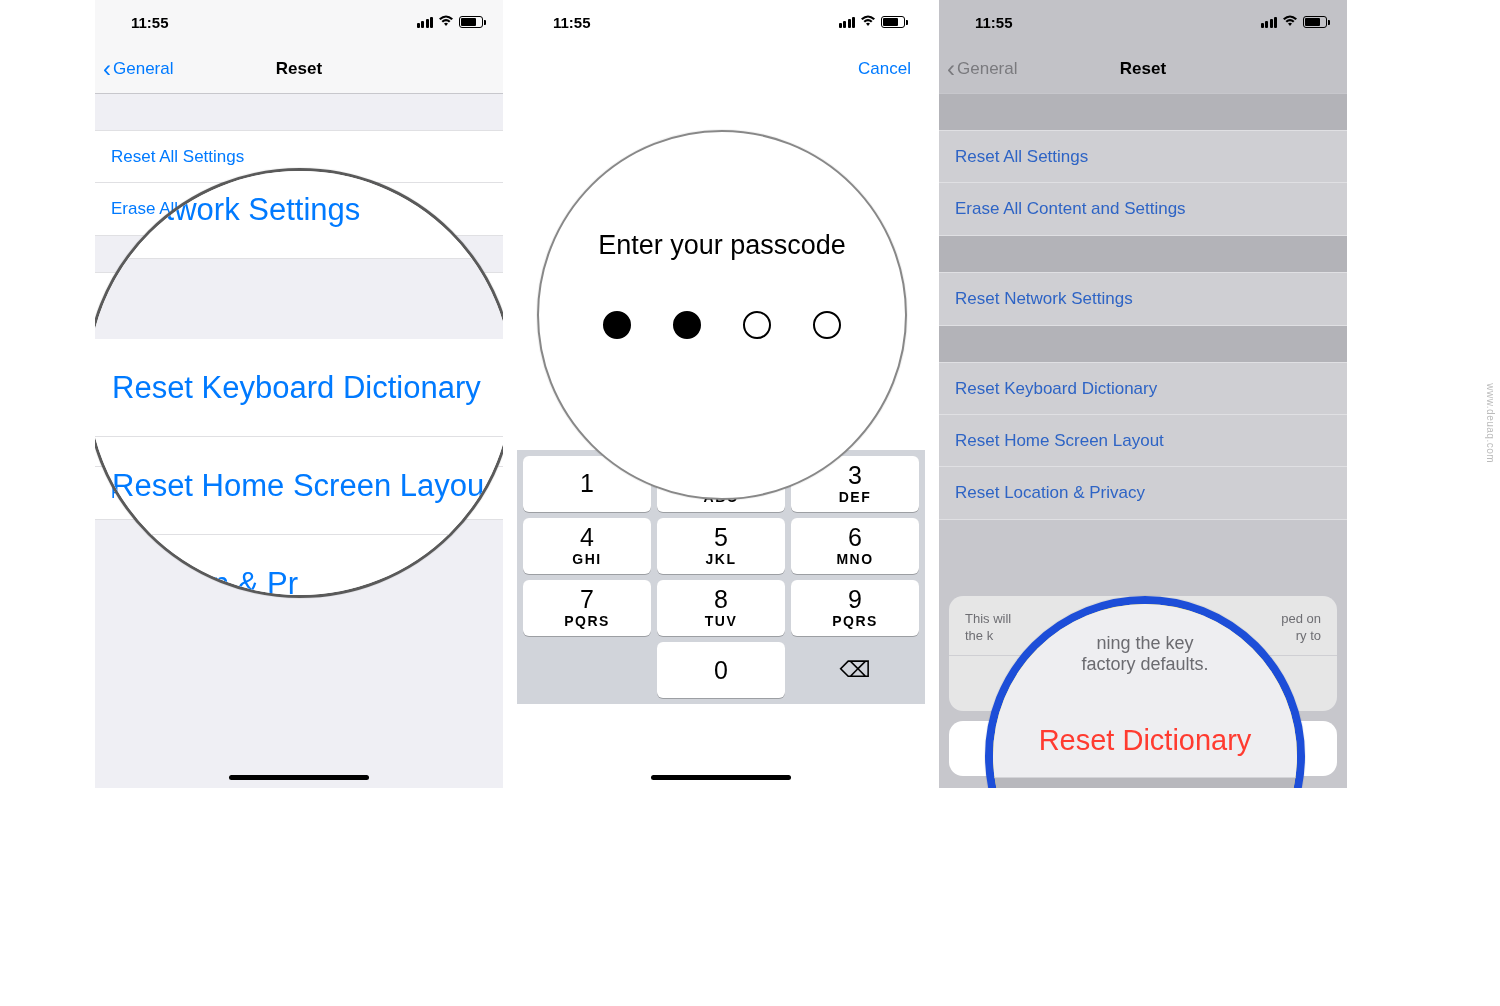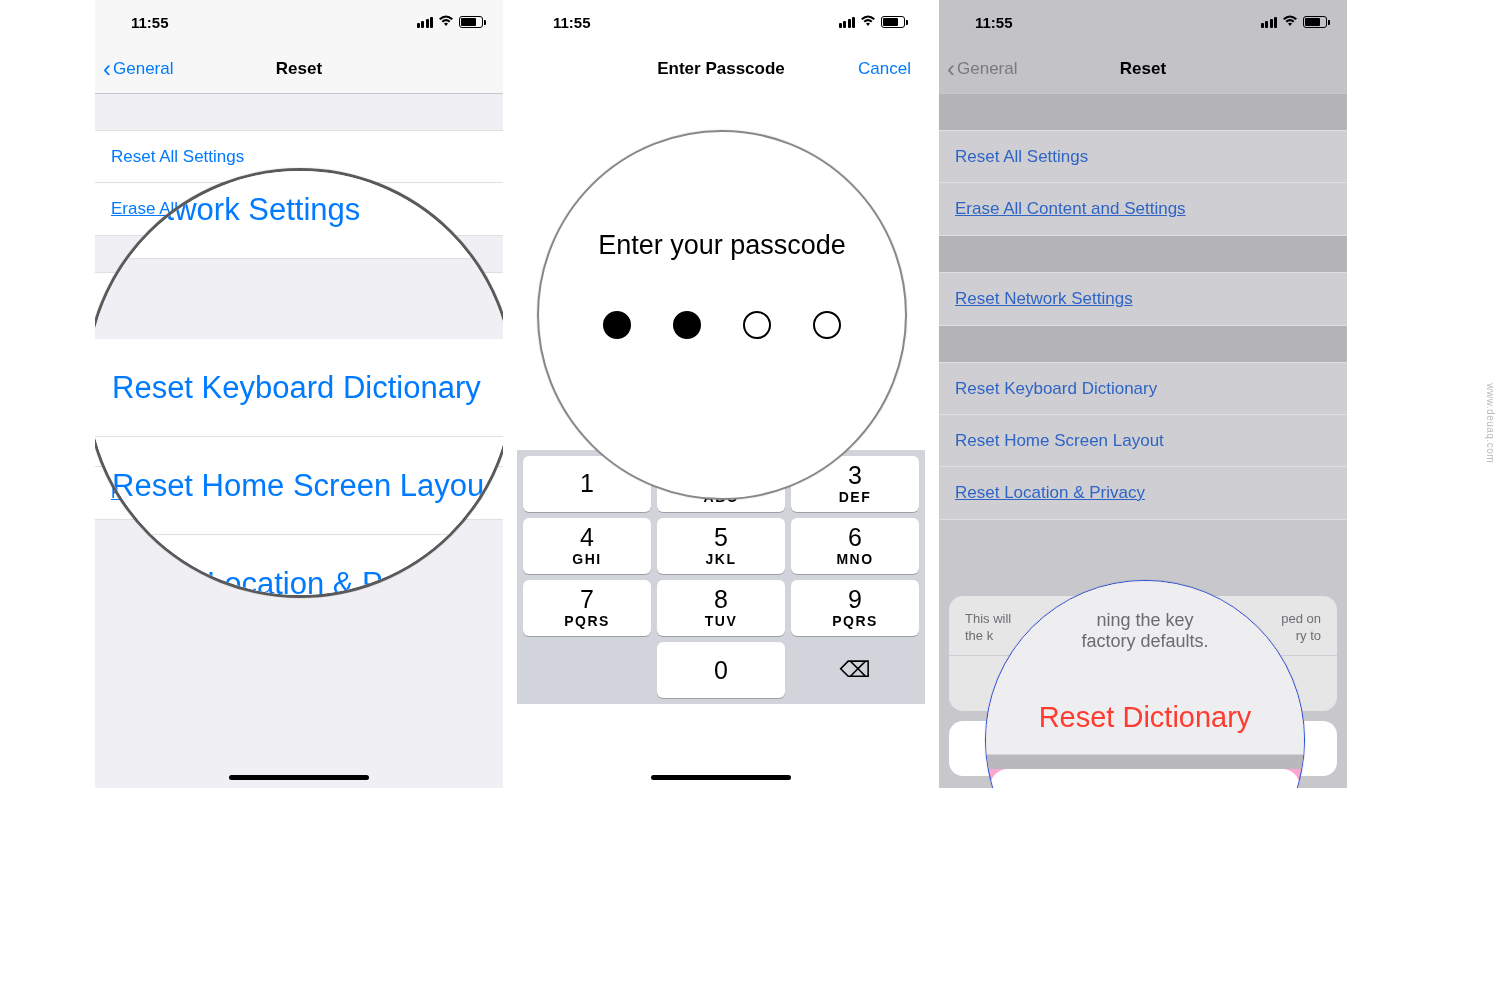--- a/index.html
+++ b/index.html
@@ -91,21 +91,21 @@
     display: flex;
     align-items: center;
     padding: 0 16px;
     color: #007aff;
     font-size: 17px;
     border-bottom: 0.5px solid #e0e0e3;
   }
   .cell:last-child { border-bottom: none; }
   .group { border-top: 0.5px solid #e0e0e3; border-bottom: 0.5px solid #e0e0e3; }
   .group .cell { border-bottom: 0.5px solid #e0e0e3; }
-  .group .cell:last-child { border-bottom: none; text-decoration: underline; }
+  .group .cell:last-child { border-bottom: none; }
   
   .magnifier {
     position: absolute;
     border-radius: 50%;
     background: #fff;
     border: 3px solid #5a5a5a;
     overflow: hidden;
     box-shadow: 0 0 0 1px rgba(0,0,0,0.05);
   }
   .mag1 { width: 430px; height: 430px; left: -10px; top: 168px; }
@@ -213,23 +213,23 @@
     border-radius: 14px;
     text-align: center;
     padding: 16px 0;
     font-size: 20px;
     font-weight: 600;
     color: #007aff;
   }
   
   .mag3 {
     width: 320px; height: 320px;
-    left: 46px; top: 580px;
-    border: 1px solid #1d4ed8;
-    background: #f9a8d4;
+    left: 46px; top: 596px;
+    border: 8px solid #1d4ed8;
+    background: #fde047;
   }
   .mag3-line {
     height: 74px;
     display: flex;
     align-items: center;
     justify-content: center;
     font-size: 29px;
     background: #eeeef1;
   }
   .mag3-reset { color: #ff3b30; border-bottom: 1px solid #d4d4d8; }
@@ -331,21 +331,21 @@
         <div class="mag-row" style="justify-content:flex-start;padding-left:0;text-indent:-12px">
             <span>set Network Settings</span>
           </div>
         <div class="mag-gap"></div>
         <div class="mag-row">
             <span>Reset Keyboard Dictionary</span>
           </div>
         <div class="mag-row">
             <span>Reset Home Screen Layou</span>
           </div>
-        <div class="mag-row" style="justify-content:center">
+        <div class="mag-row" style="justify-content:flex-start">
             <span>Location &amp; Pr</span>
           </div>
       </div>
     </div>
   </div>
 
   <div class="phone" style="background:#fff">
     <div class="status-bar" style="background:#fff">
       <span class="status-time">11:55</span>
       <span class="status-icons">
@@ -359,21 +359,20 @@
           <svg width="16" height="12" viewBox="0 0 16 12">
               <path d="M8 11 L6 8.5 Q8 7 10 8.5 Z M3.5 6 Q8 2 12.5 6 L11 7.5 Q8 5 5 7.5 Z M1 3.5 Q8 -2.5 15 3.5 L13.5 5 Q8 0 2.5 5 Z" fill="#000"></path>
             </svg>
         </span>
         <span class="battery">
             <span class="battery-fill"></span>
           </span>
       </span>
     </div>
     <div class="nav-bar" style="background:#fff;border-bottom:none">
-      <div class="nav-title">Enter Passcode</div>
       <div class="nav-right">Cancel</div>
     </div>
 
     <div class="passcode-area">
       <div class="passcode-label">Enter your passcode</div>
       <div class="dots">
         <div class="dot filled"></div>
         <div class="dot filled"></div>
         <div class="dot"></div>
         <div class="dot"></div>

